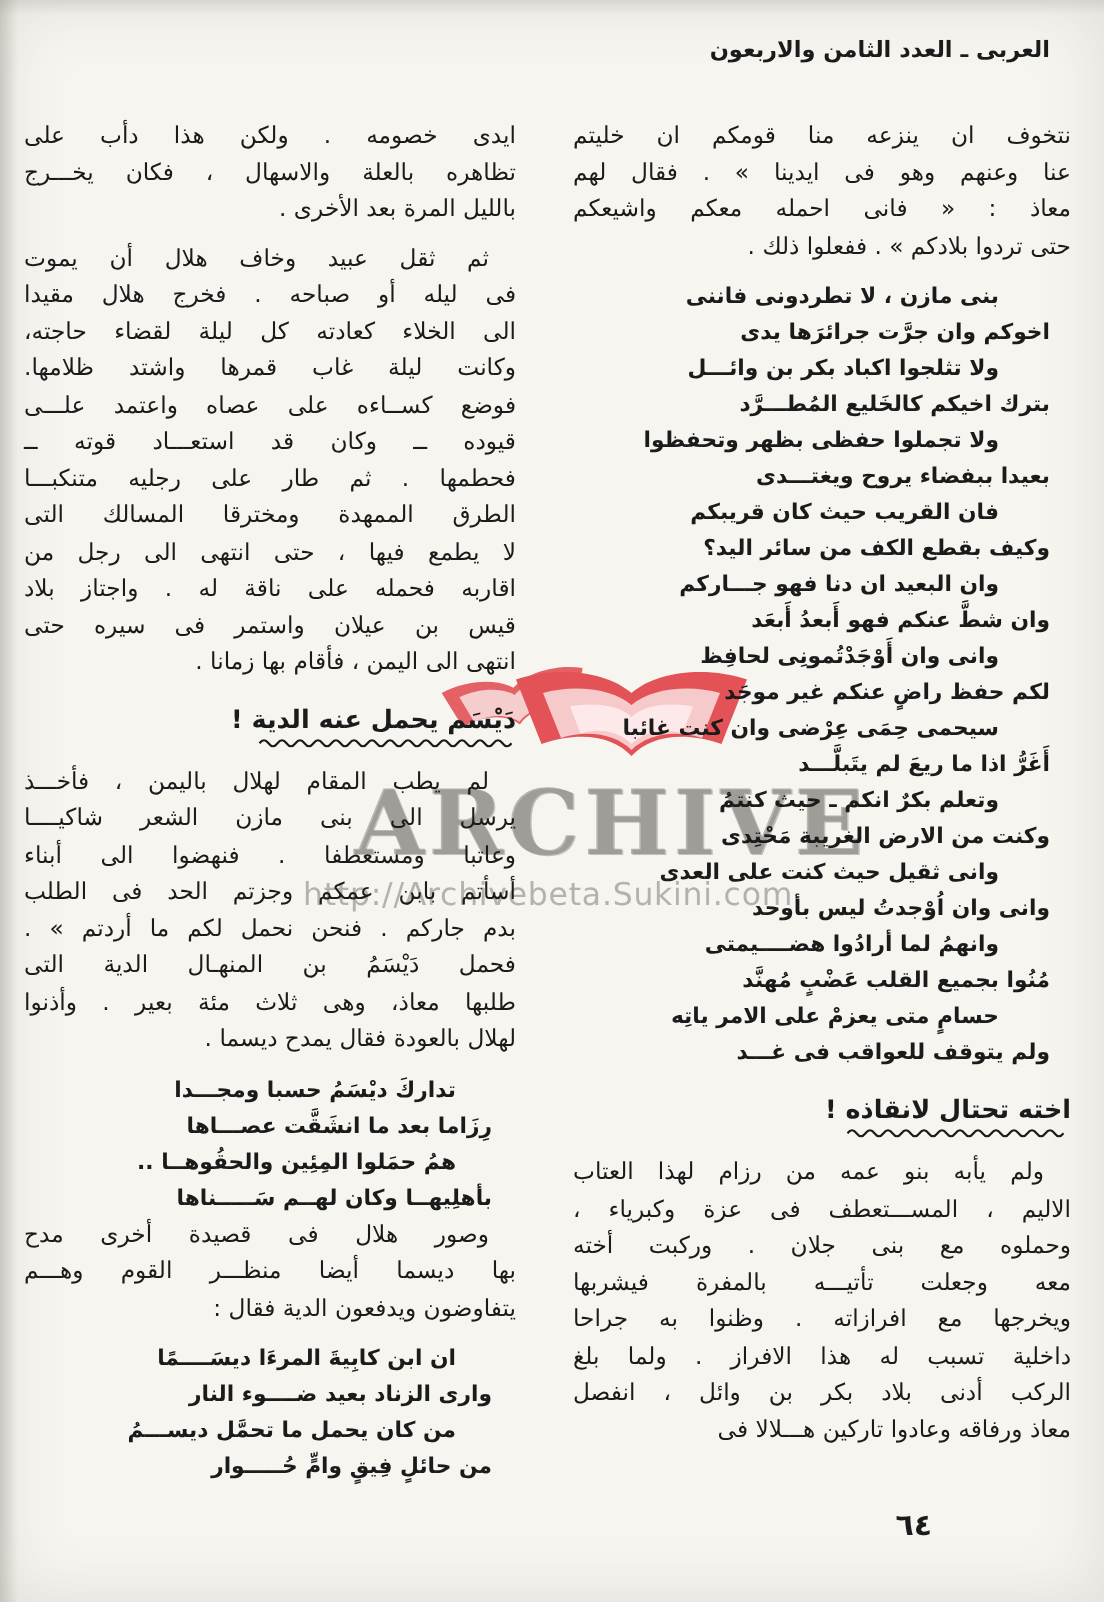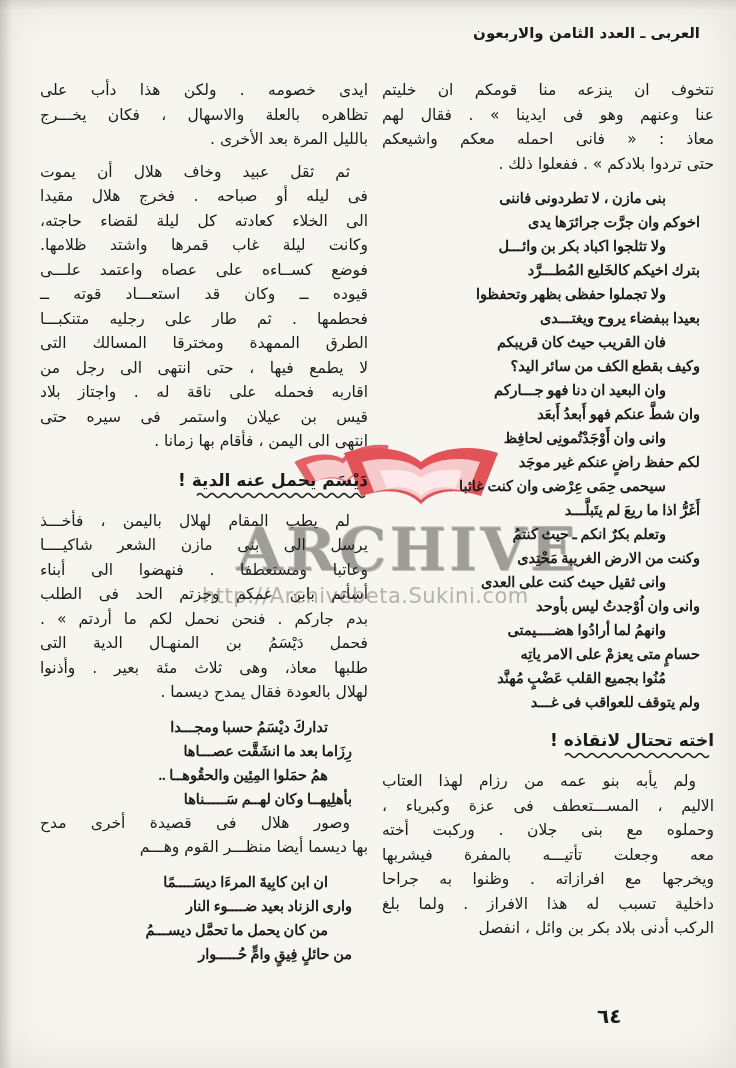--- a/index.html
+++ b/index.html
@@ -23,31 +23,31 @@
   .scan-edge-top{
     position:absolute;left:0;top:0;right:0;height:10px;
     background:linear-gradient(to bottom, rgba(120,115,105,0.16), rgba(120,115,105,0.0));
   }
   .page-header{
     position:absolute;top:24px;right:36px;
     font-weight:bold;font-size:15px;letter-spacing:0.3px;
   }
   .col{position:absolute;top:78px;}
   .col-right{right:22px;width:332px;}
-  .col-left{left:40px;width:328px;}
+  .col-left{left:16px;width:328px;}
   .para{font-size:15.5px;line-height:24.5px;}
   .para .pline{
     text-align:justify;
     text-align-last:justify;
     white-space:nowrap;
   }
   .para .pline:last-child{text-align-last:right;}
   .para.indent-first .pline:first-child{padding-right:18px;}
   .para + .para{margin-top:8px;}
-  .poem{font-size:14.5px;line-height:24px;font-weight:bold;margin-top:10px;font-family:Liberation Serif, serif;}
+  .poem{font-size:14.5px;line-height:24px;font-weight:bold;margin-top:10px;}
   .poem .vline{text-align:right;white-space:nowrap;}
   .poem-r .vline:nth-child(odd){padding-left:0;padding-right:48px;}
   .poem-r .vline:nth-child(even){padding-right:14px;}
   .poem-l .vline:nth-child(odd){padding-right:40px;}
   .poem-l .vline:nth-child(even){padding-right:16px;}
   .heading-wrap{margin-top:16px;margin-bottom:10px;text-align:right;}
   .heading{font-size:17px;font-weight:bold;display:inline-block;}
   .heading-wrap svg{display:block;margin-right:0;margin-left:auto;margin-top:1px;}
   .after-heading{margin-top:0;}
   .page-number{
@@ -123,40 +123,41 @@
           <div class="vline">وان شطَّ عنكم فهو أَبعدُ أَبعَد</div>
           <div class="vline">وانى وان أَوْجَدْتُمونِى لحافِظ</div>
           <div class="vline">لكم حفظ راضٍ عنكم غير موجَد</div>
           <div class="vline">سيحمى حِمَى عِرْضى وان كنت غائبا</div>
           <div class="vline">أَغَرُّ اذا ما ريعَ لم يتَبلَّـــد</div>
           <div class="vline">وتعلم بكرٌ انكم ـ حيث كنتمُ</div>
           <div class="vline">وكنت من الارض الغريبة مَحْتِدى</div>
           <div class="vline">وانى ثقيل حيث كنت على العدى</div>
           <div class="vline">وانى وان اُوْجدتُ ليس بأوحد</div>
           <div class="vline">وانهمُ لما أرادُوا هضــــيمتى</div>
+          <div class="vline">مُنُوا بجميع القلب عَضْبٍ مُهنَّد</div>
           <div class="vline">حسامٍ متى يعزمْ على الامر ياتِه</div>
-          <div class="vline">مُنُوا بجميع القلب عَضْبٍ مُهنَّد</div>
           <div class="vline">ولم يتوقف للعواقب فى غـــد</div>
         </div>
 
       <div class="heading-wrap">
         <span class="heading">اخته تحتال لانقاذه !</span>
         <svg class="wavy" height="8" width="150" viewBox="0 0 150 8">
             <path d="M1 4.5 q3 -4 6 0 q3 4 6 0 q3 -4 6 0 q3 4 6 0 q3 -4 6 0 q3 4 6 0 q3 -4 6 0 q3 4 6 0 q3 -4 6 0 q3 4 6 0 q3 -4 6 0 q3 4 6 0 q3 -4 6 0 q3 4 6 0 q3 -4 6 0 q3 4 6 0 q3 -4 6 0 q3 4 6 0 q3 -4 6 0 q3 4 6 0 q3 -4 6 0 q3 4 6 0 q3 -4 6 0 q3 4 6 0" fill="none" stroke="#1b1b1b" stroke-width="1.4"></path>
           </svg>
       </div>
 
       <div class="para indent-first after-heading">
           <div class="pline">ولم يأبه بنو عمه من رزام لهذا العتاب</div>
           <div class="pline">الاليم ، المســـتعطف فى عزة وكبرياء ،</div>
           <div class="pline">وحملوه مع بنى جلان . وركبت أخته</div>
           <div class="pline">معه وجعلت تأتيـــه بالمفرة فيشربها</div>
           <div class="pline">ويخرجها مع افرازاته . وظنوا به جراحا</div>
           <div class="pline">داخلية تسبب له هذا الافراز . ولما بلغ</div>
           <div class="pline">الركب أدنى بلاد بكر بن وائل ، انفصل</div>
+          <div class="pline">معاذ ورفاقه وعادوا تاركين هـــلالا فى</div>
         </div>
     </div>
 
     <div class="col col-left">
       <div class="para">
           <div class="pline">ايدى خصومه . ولكن هذا دأب على</div>
           <div class="pline">تظاهره بالعلة والاسهال ، فكان يخـــرج</div>
           <div class="pline">بالليل المرة بعد الأخرى .</div>
         </div>
 
@@ -196,20 +197,21 @@
       <div class="poem poem-l">
           <div class="vline">تداركَ ديْسَمُ حسبا ومجـــدا</div>
           <div class="vline">رِزَاما بعد ما انشَقَّت عصـــاها</div>
           <div class="vline">همُ حمَلوا المِئِين والحقُوهــا ..</div>
           <div class="vline">بأهلِيهــا وكان لهــم سَـــــناها</div>
         </div>
 
       <div class="para indent-first">
           <div class="pline">وصور هلال فى قصيدة أخرى مدح</div>
           <div class="pline">بها ديسما أيضا منظـــر القوم وهـــم</div>
+          <div class="pline">يتفاوضون ويدفعون الدية فقال :</div>
         </div>
 
       <div class="poem poem-l">
           <div class="vline">ان ابن كابِيةَ المرءَا ديسَــــمًا</div>
           <div class="vline">وارى الزناد بعيد ضــــوء النار</div>
           <div class="vline">من كان يحمل ما تحمَّل ديســـمُ</div>
           <div class="vline">من حائلٍ فِيقٍ وامٍّ حُـــــوار</div>
         </div>
     </div>
 

